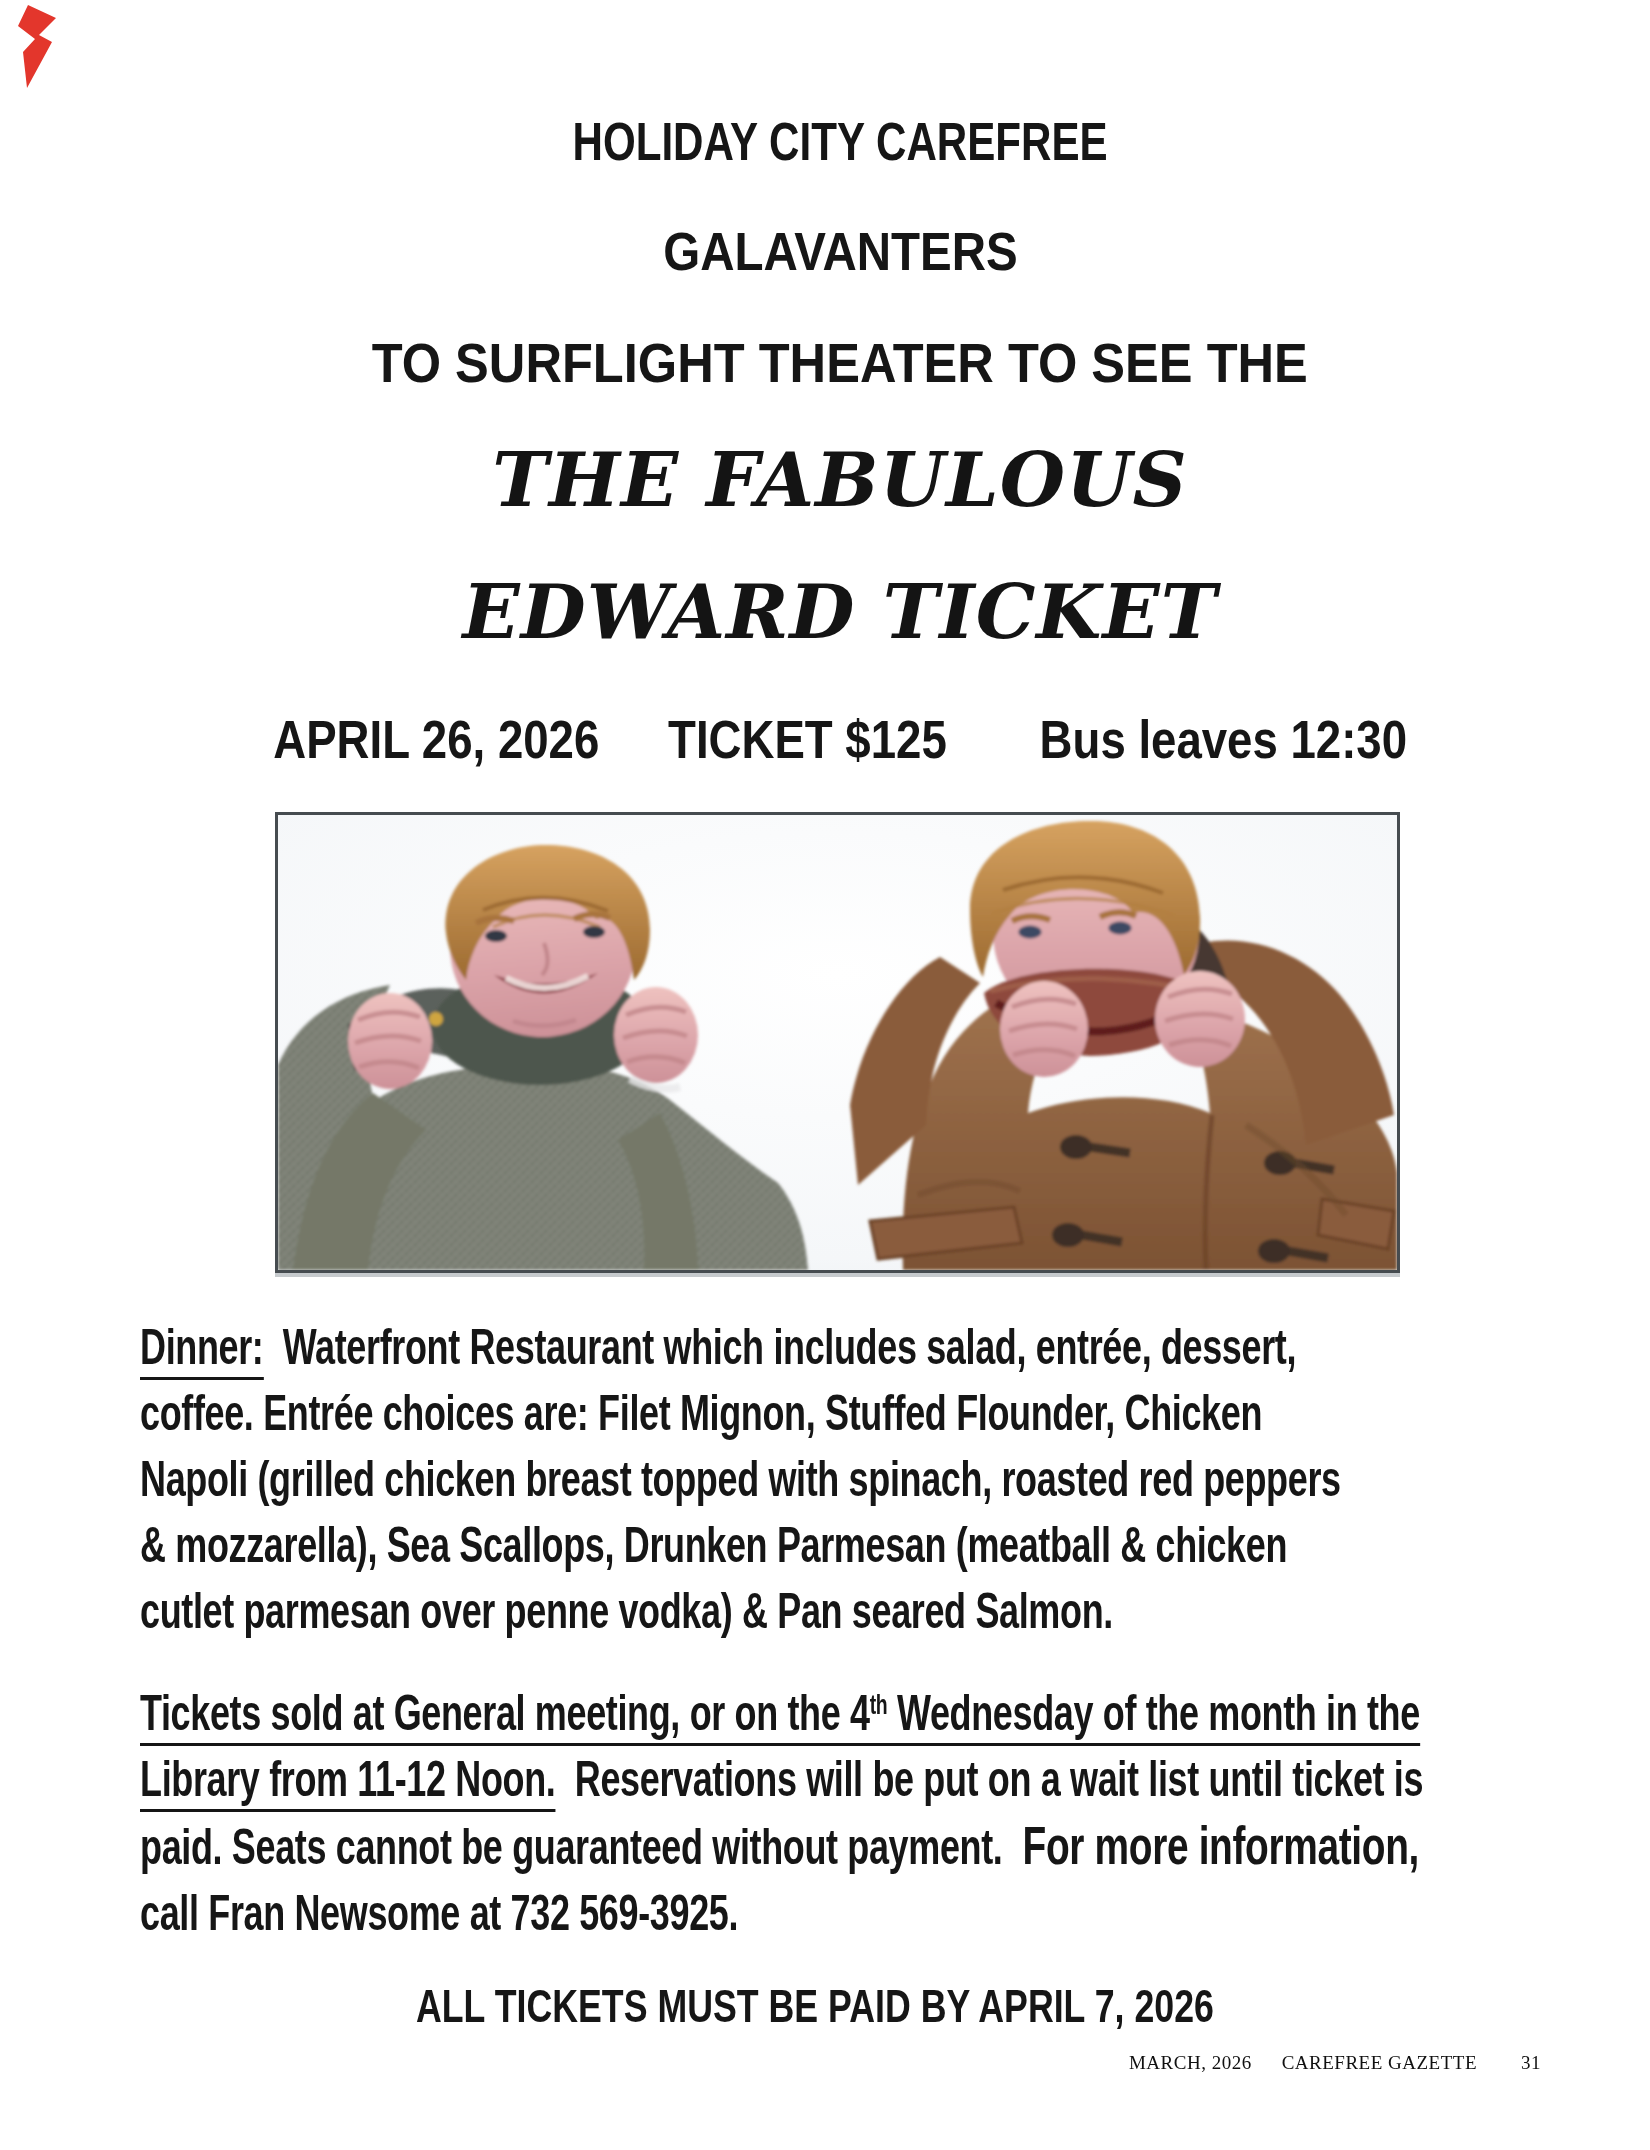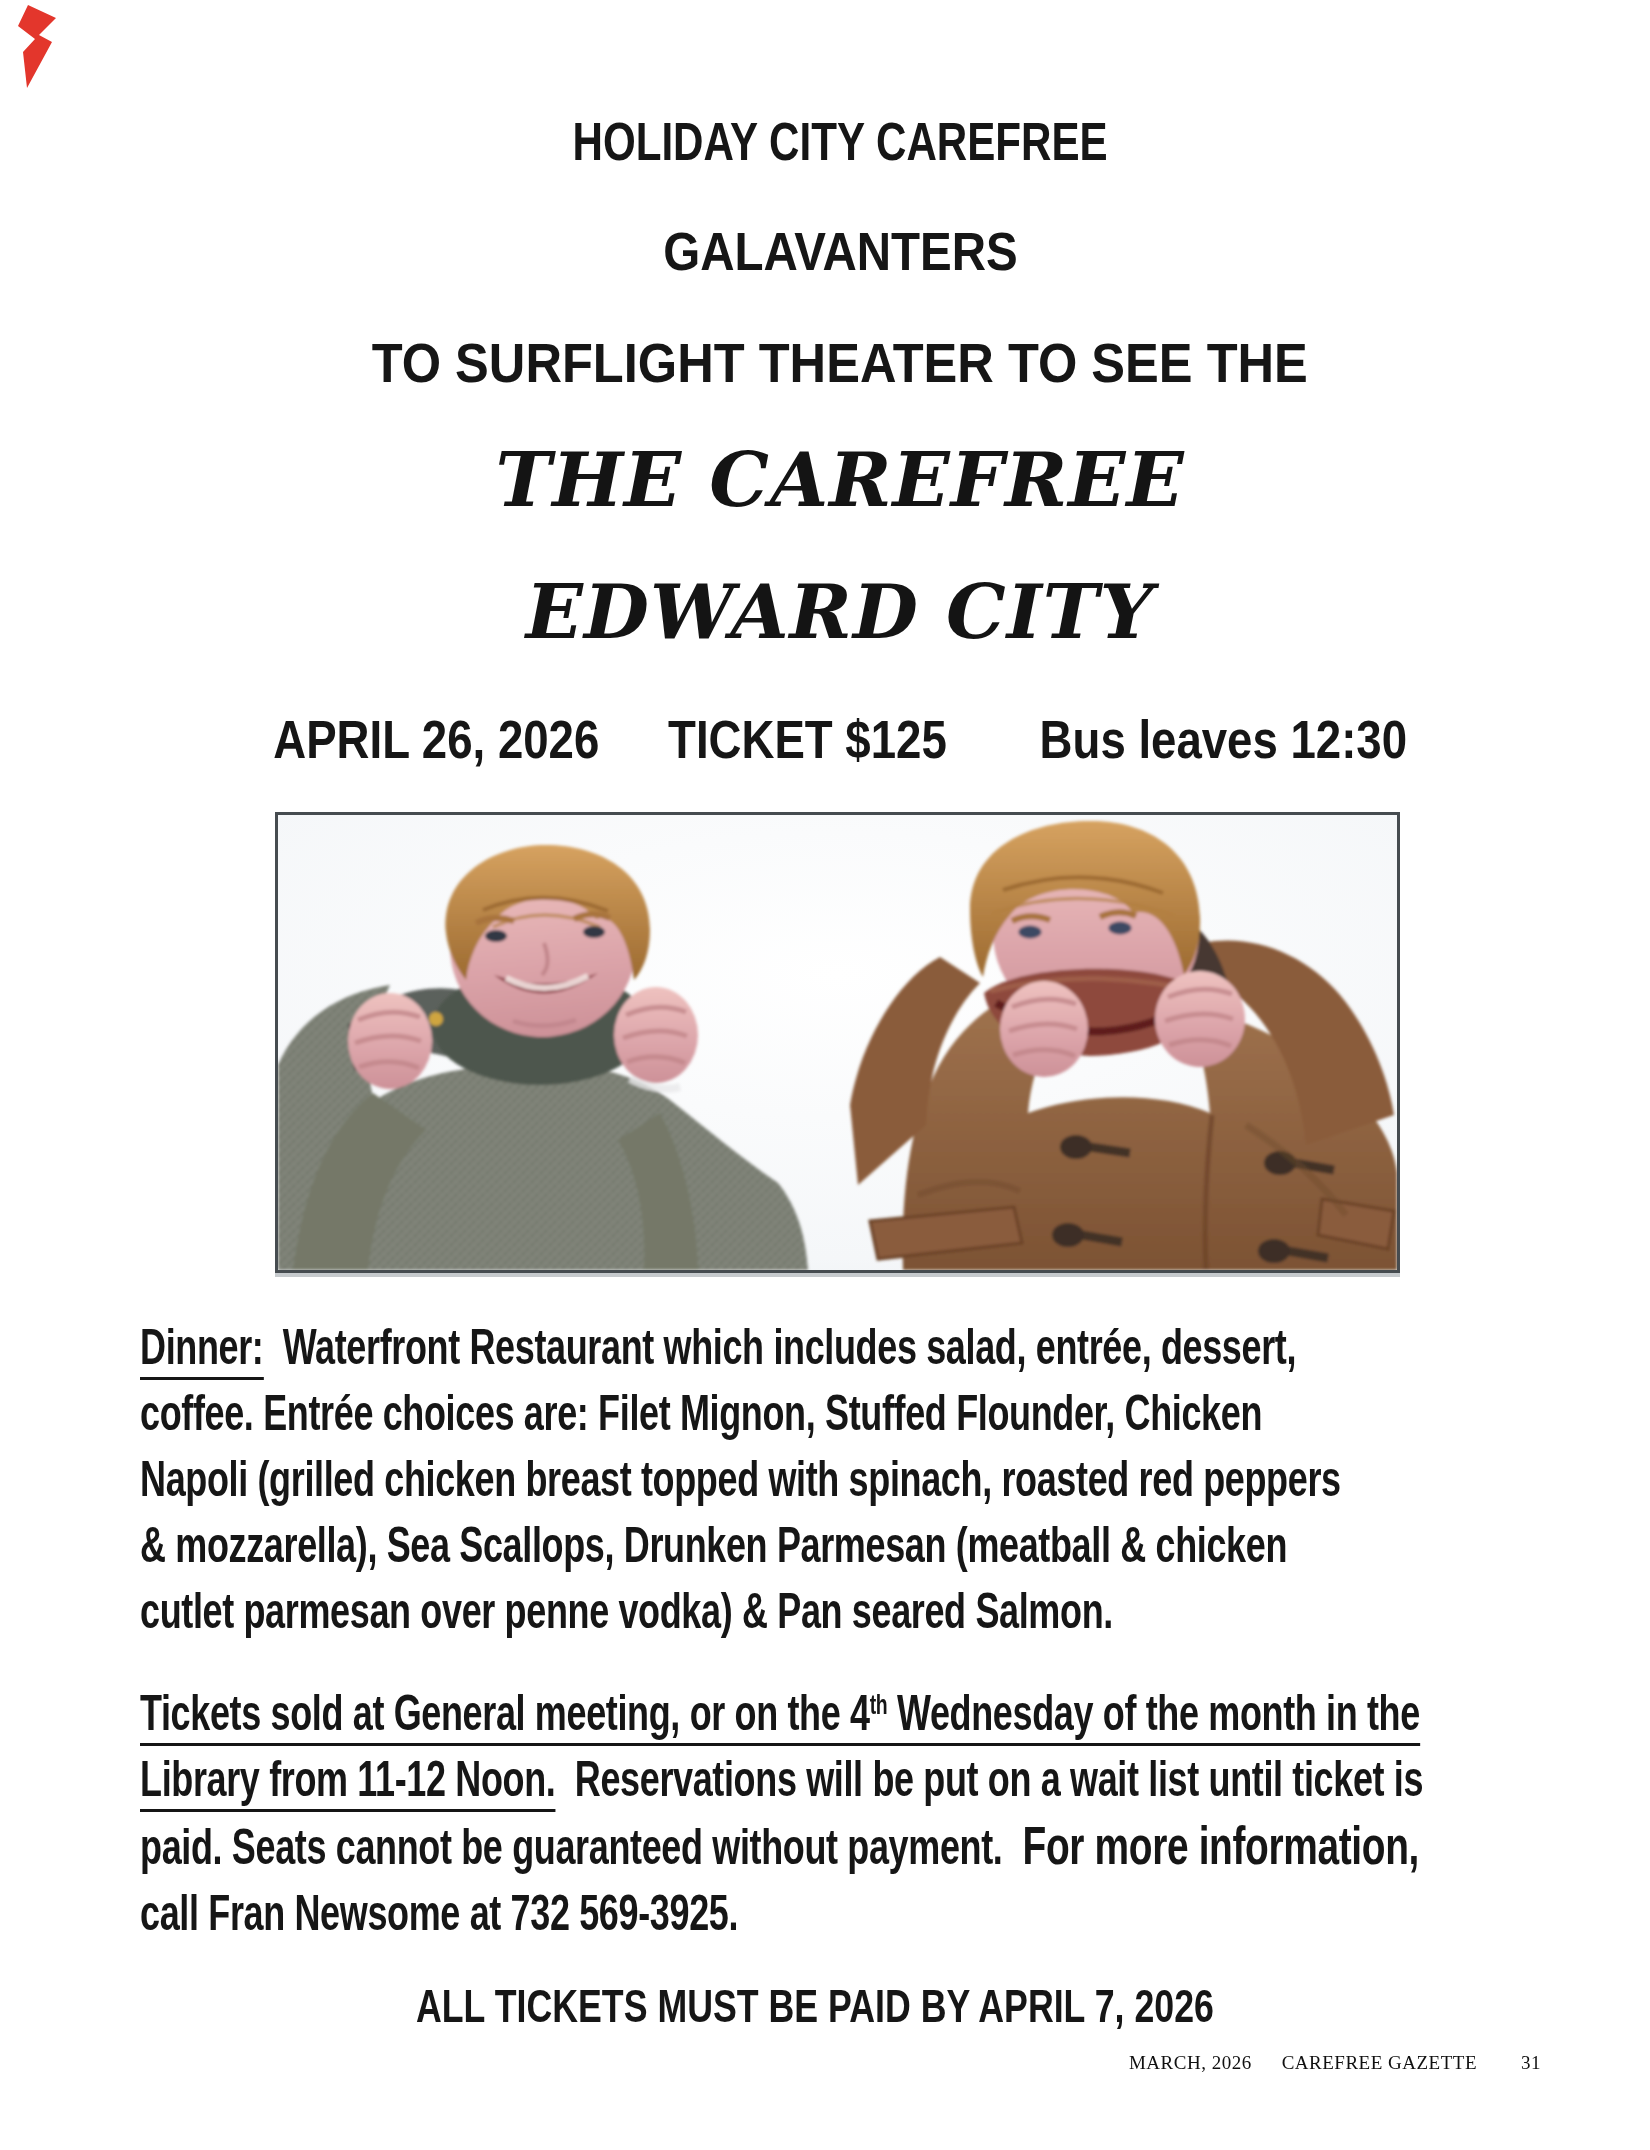--- a/index.html
+++ b/index.html
@@ -48,24 +48,24 @@
     <span class="cond h1 sx78">HOLIDAY CITY CAREFREE</span>
   </div>
   <div class="cline" style="top:220px">
     <span class="cond h1 sx88">GALAVANTERS</span>
   </div>
   <div class="cline" style="top:331px">
     <span class="cond h3 sx92">TO SURFLIGHT THEATER TO SEE THE</span>
   </div>
 
   <div class="cline" style="top:436px">
-    <span class="script">THE CAREFREE</span>
+    <span class="script">THE FABULOUS</span>
   </div>
   <div class="cline" style="top:568px">
-    <span class="script">EDWARD CITY</span>
+    <span class="script">EDWARD TICKET</span>
   </div>
 
   <div class="cline" style="top:709px">
     <span class="cond daterow sx86"><span class="seg1">APRIL 26, 2026</span><span class="seg2">TICKET $125</span><span>Bus leaves 12:30</span></span>
   </div>
 
   <div class="photo-frame">
     <svg class="photo" viewBox="0 0 1119 455" preserveAspectRatio="none">
       <defs>
         <radialGradient id="bgG" cx="50%" cy="35%" r="80%">

